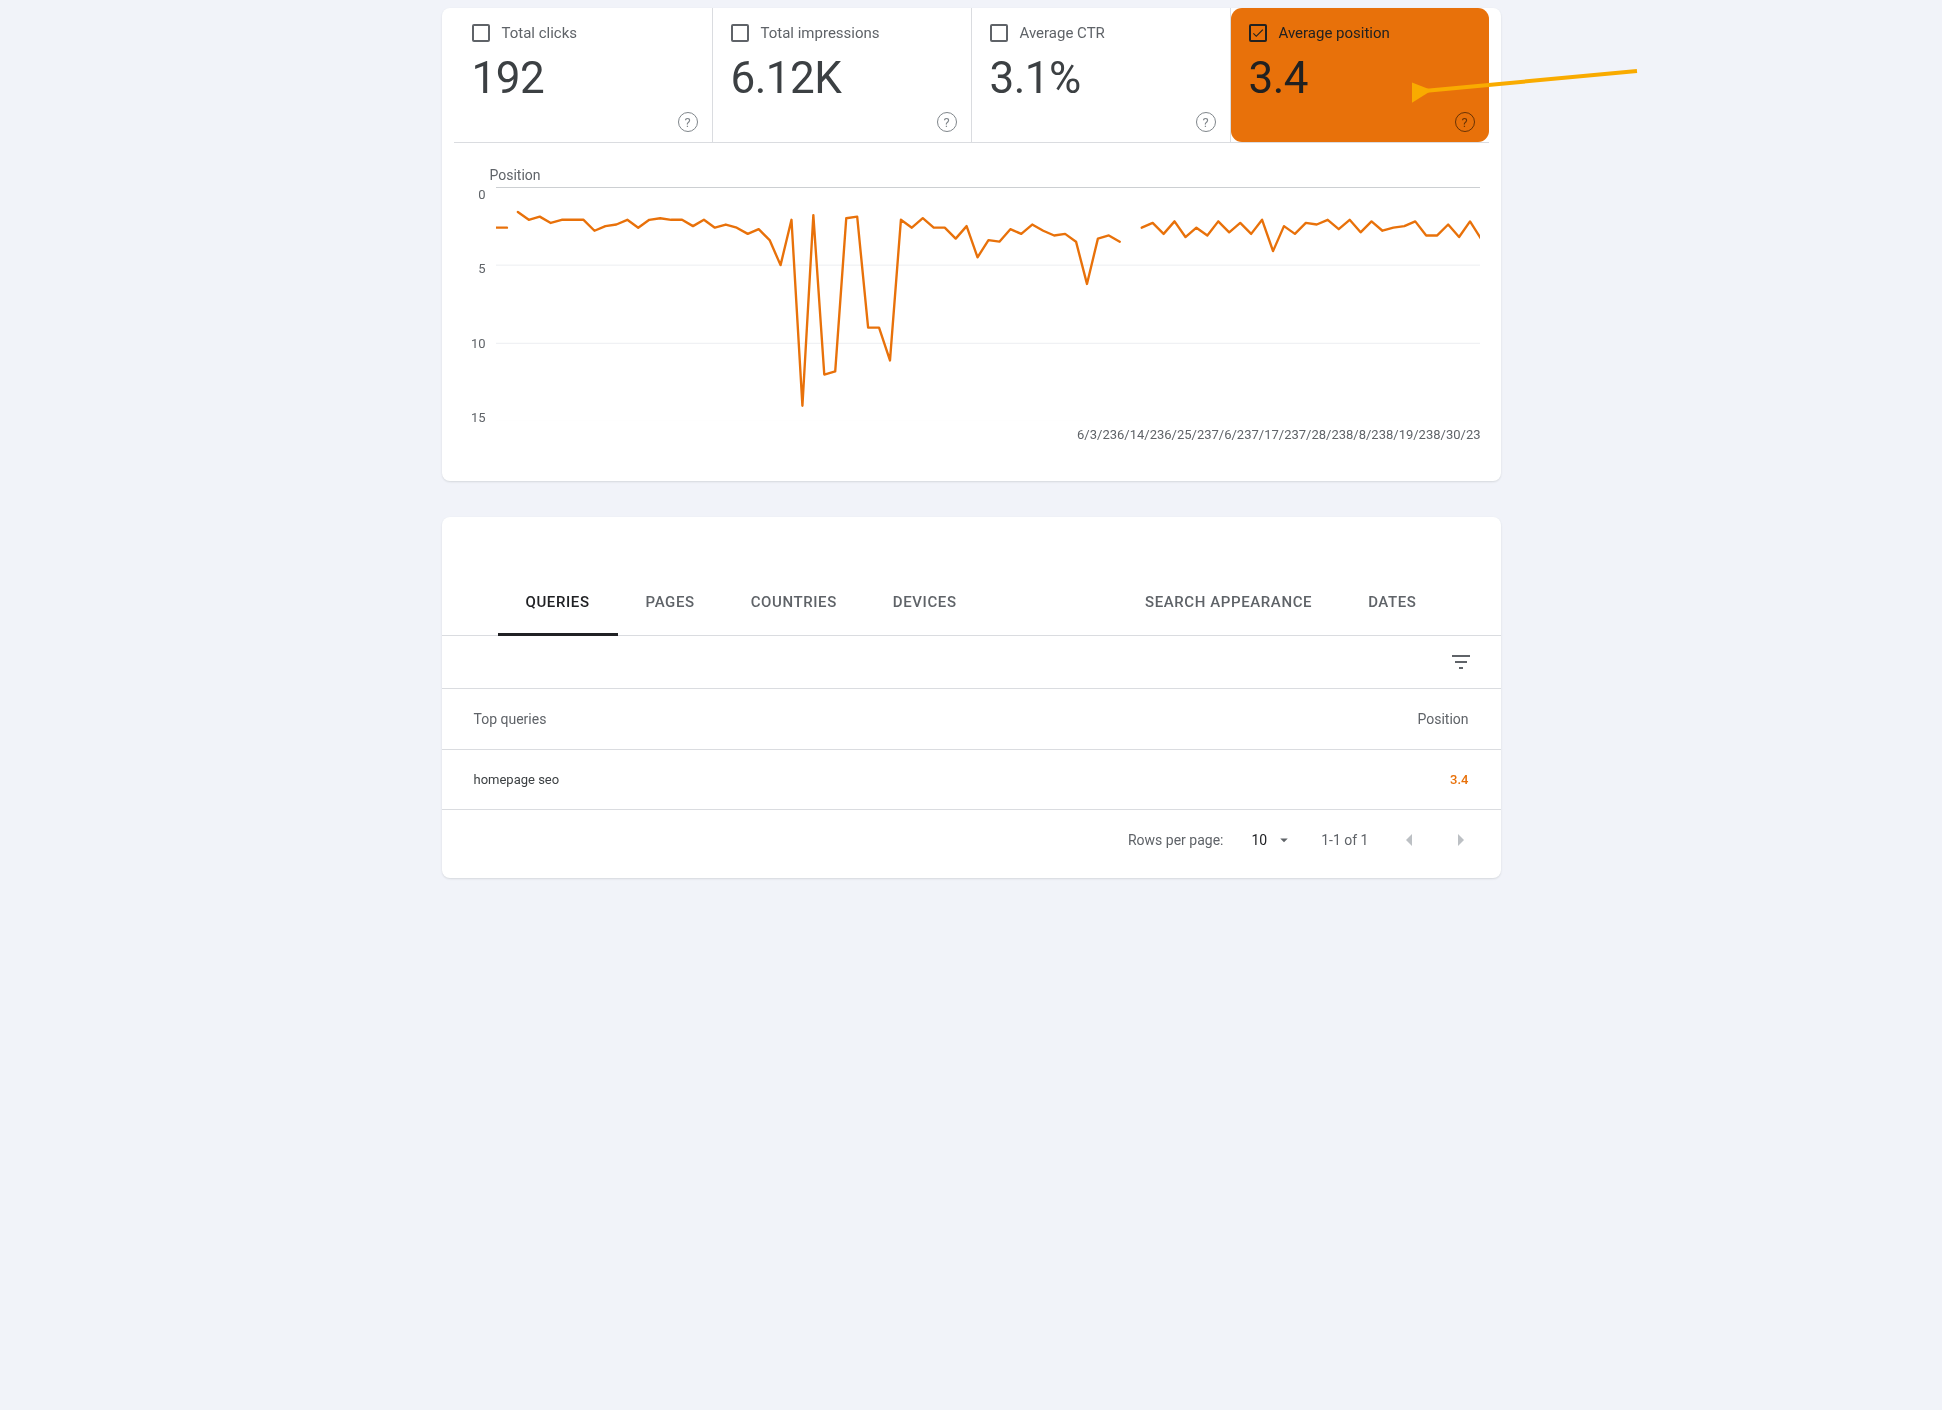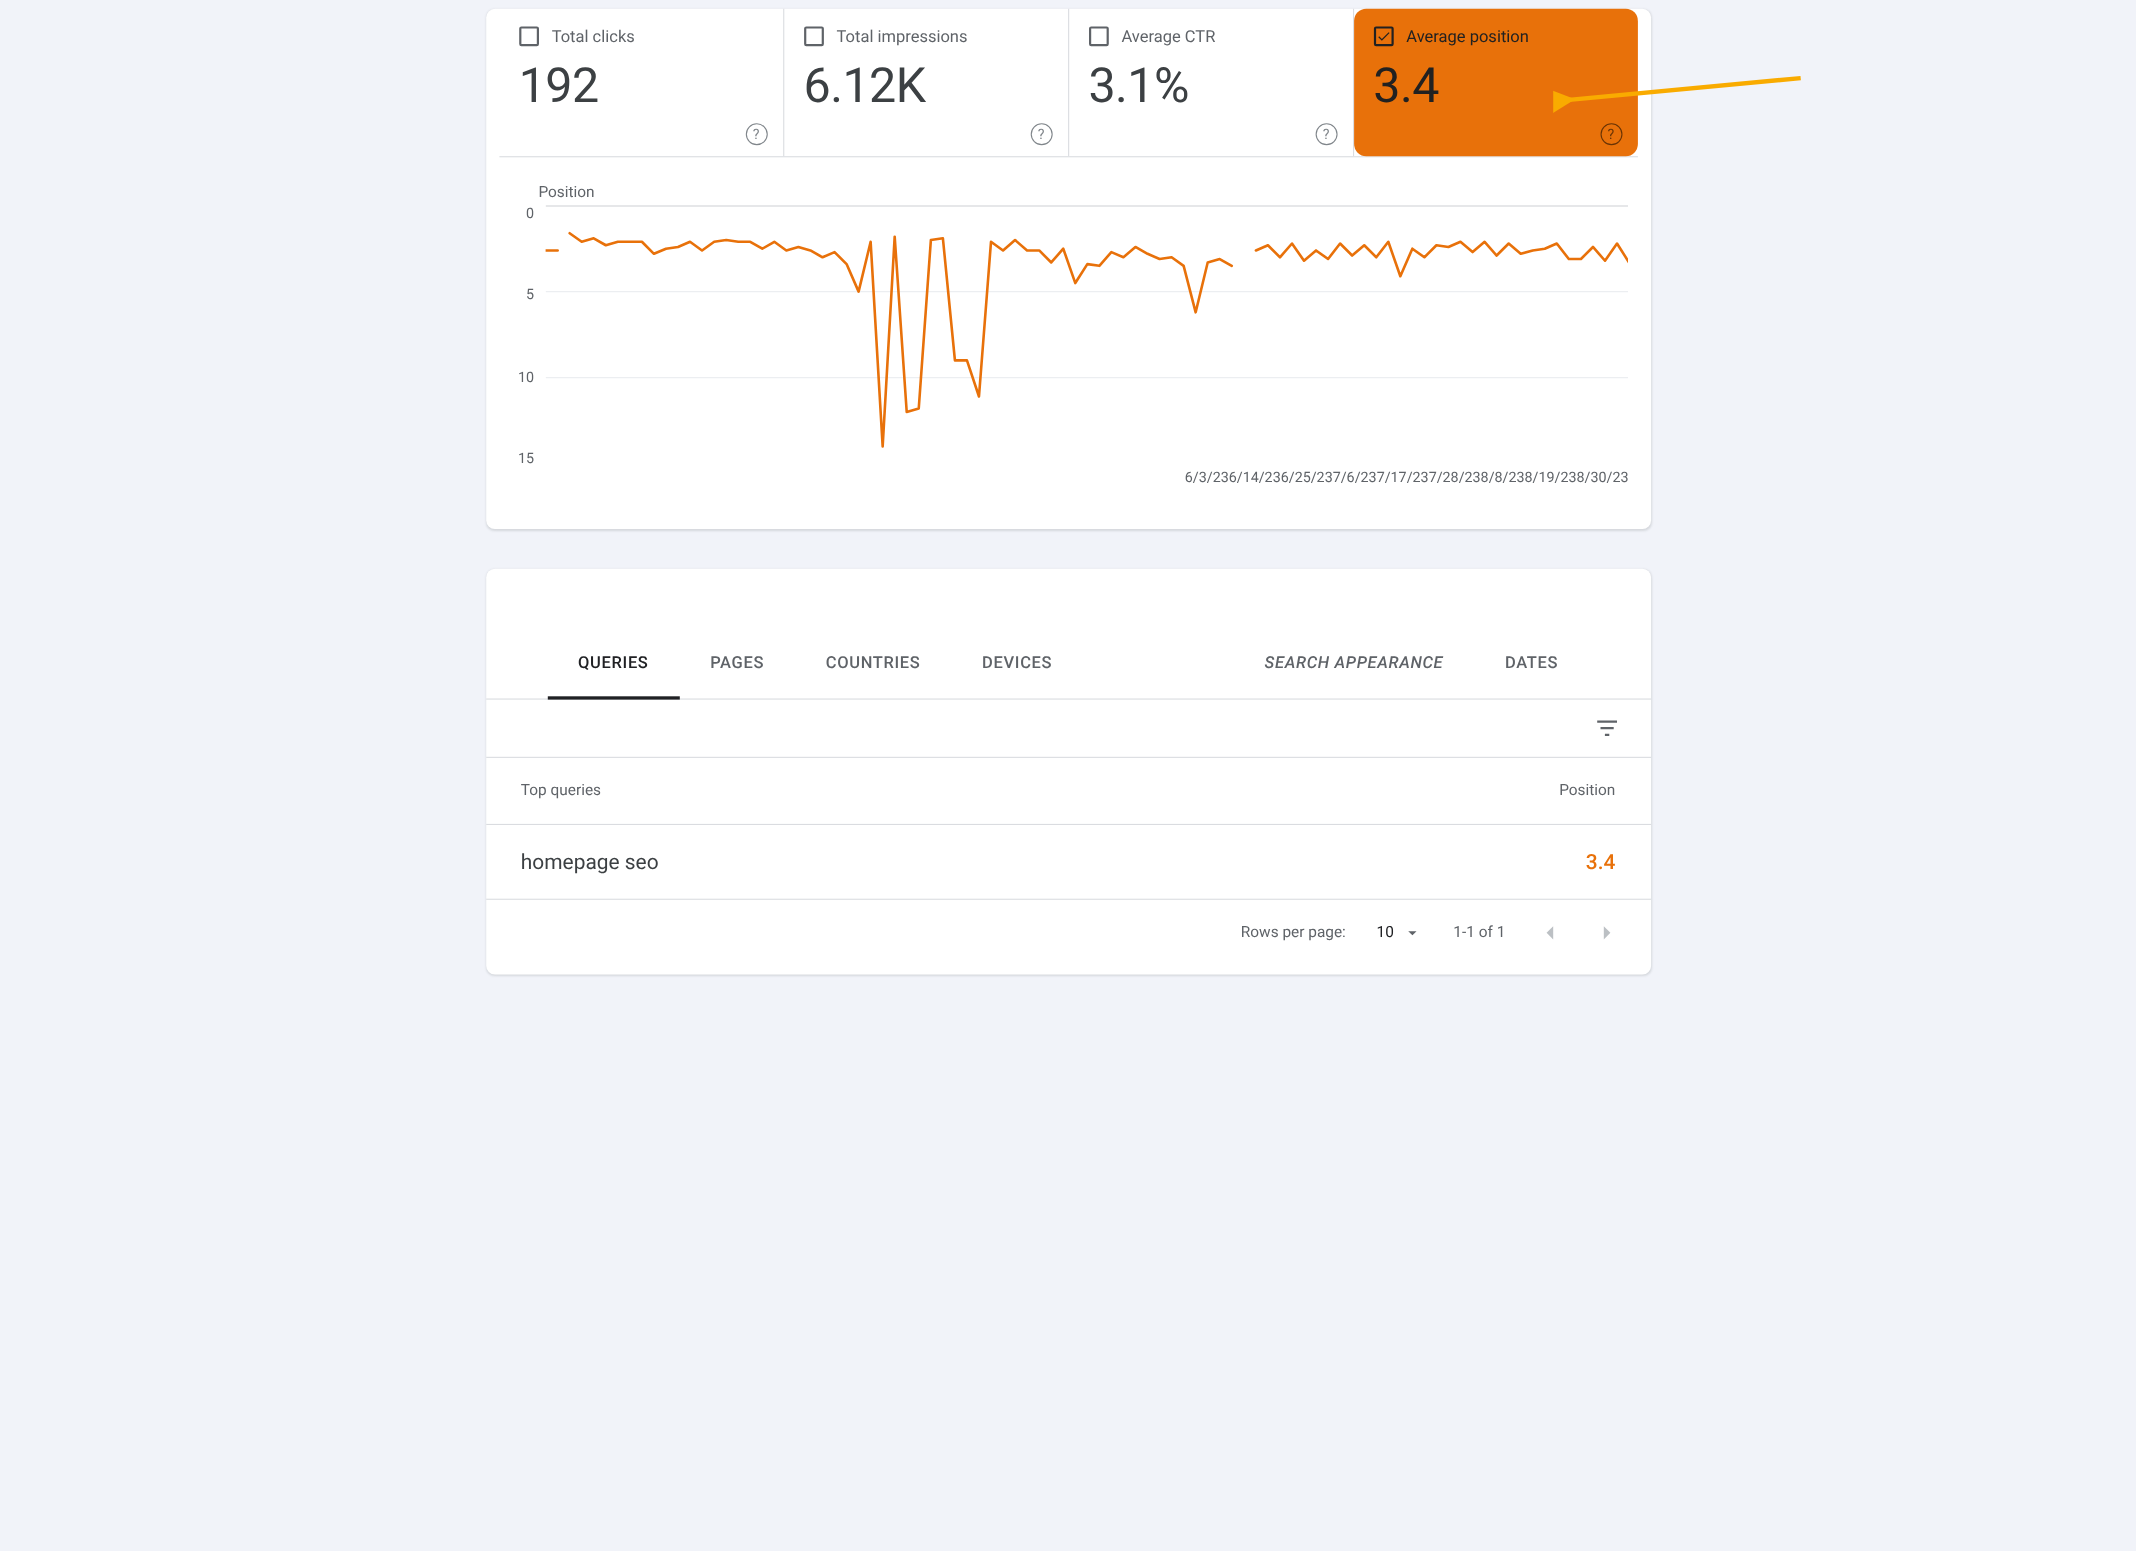--- a/index.html
+++ b/index.html
@@ -37,25 +37,25 @@
   .chart-title{font-size:14px;color:var(--muted);margin:0 0 4px 28px;}
   .chart-box{position:relative;height:260px;margin-left:28px;}
   .y-labels{position:absolute;left:-28px;top:0;bottom:22px;width:24px;display:flex;flex-direction:column;justify-content:space-between;font-size:13px;color:var(--muted);text-align:right;}
   .plot{position:absolute;left:6px;right:0;top:0;bottom:22px;}
   .x-labels{position:absolute;left:16px;right:0;bottom:0;height:20px;display:flex;justify-content:flex-end;font-size:13px;color:var(--muted);}
   
   .tabs-card{margin-top:36px;}
   .tabs{display:flex;gap:0;padding:0 56px;border-bottom:1px solid var(--light-border);}
   .tab{padding:28px 28px 22px;font-size:15px;font-weight:500;letter-spacing:.6px;color:var(--muted);cursor:pointer;text-align:right;margin-top:48px;}
   .tab.active{color:#202124;border-bottom:3px solid #202124;margin-bottom:-1px;}
-  .tab:nth-child(5){flex:1.1;font-style:italic;}
+  .tab:nth-child(5){flex:1.1;}
   .filter-row{display:flex;justify-content:flex-end;align-items:center;padding:14px 28px;border-bottom:1px solid var(--light-border);}
   .filter-icon{width:24px;height:24px;color:#5f6368;}
   .table-header{display:flex;justify-content:space-between;align-items:center;padding:22px 32px;color:var(--muted);font-size:14px;border-bottom:1px solid var(--light-border);}
-  .table-row{display:flex;justify-content:space-between;align-items:center;padding:22px 32px;font-size:19px;border-bottom:1px solid var(--light-border);text-align:right;}
+  .table-row{display:flex;justify-content:space-between;align-items:center;padding:22px 32px;font-size:13px;border-bottom:1px solid var(--light-border);text-align:right;}
   .pos-value{color:var(--orange);font-weight:500;}
   .pager{display:flex;justify-content:flex-end;align-items:center;gap:28px;padding:18px 28px 26px;font-size:14px;color:var(--muted);}
   .rows-select{display:flex;align-items:center;gap:8px;color:#202124;}
   .pager-arrows{display:flex;gap:28px;}
   .pager-arrow{width:24px;height:24px;color:#bcc0c4;}
 </style>
 </head>
 <body>
 
 <div class="page">

